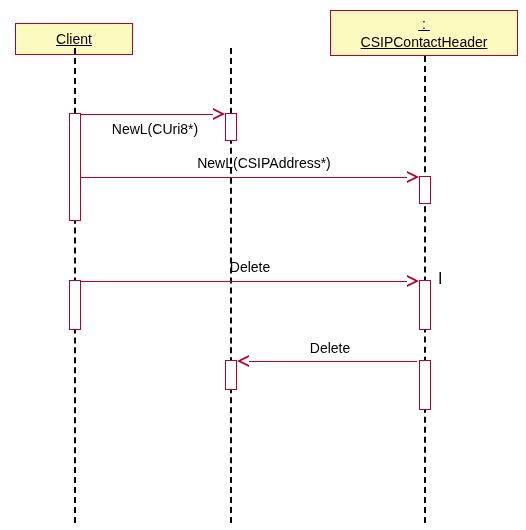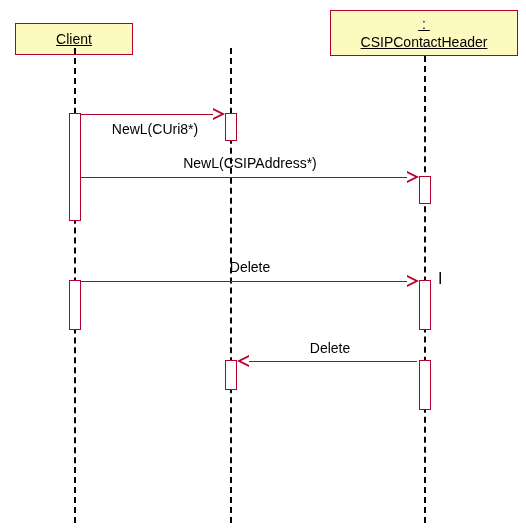--- a/index.html
+++ b/index.html
@@ -113,21 +113,21 @@
   <div class="activation" style="left:69px; top:280px; height:50px;"></div>
   <div class="activation" style="left:419px; top:280px; height:50px;"></div>
 
   <div class="activation" style="left:225px; top:360px; height:30px;"></div>
   <div class="activation" style="left:419px; top:360px; height:50px;"></div>
 
   <div class="msg-label" style="left:90px; top:92px; width:130px;margin-top:29px;">NewL(CUri8*)</div>
   <div class="msg-line" style="left:81px; top:114px; width:142px;"></div>
   <div class="arrow-right open" style="left:213px; top:108px;"></div>
 
-  <div class="msg-label" style="left:150px; top:155px; width:200px;">NewL(CSIPAddress*)</div>
+  <div class="msg-label" style="left:164px; top:155px; width:200px;">NewL(CSIPAddress*)</div>
   <div class="msg-line" style="left:81px; top:177px; width:336px;"></div>
   <div class="arrow-right open" style="left:407px; top:171px;"></div>
 
   <div class="msg-label" style="left:200px; top:259px; width:100px;">Delete</div>
   <div class="msg-line" style="left:81px; top:281px; width:336px;"></div>
   <div class="arrow-right open" style="left:407px; top:275px;"></div>
   <div class="ibeam" style="left:438px; top:270px;">I</div>
 
   <div class="msg-label" style="left:280px; top:340px; width:100px;">Delete</div>
   <div class="msg-line" style="left:239px; top:361px; width:178px;"></div>

